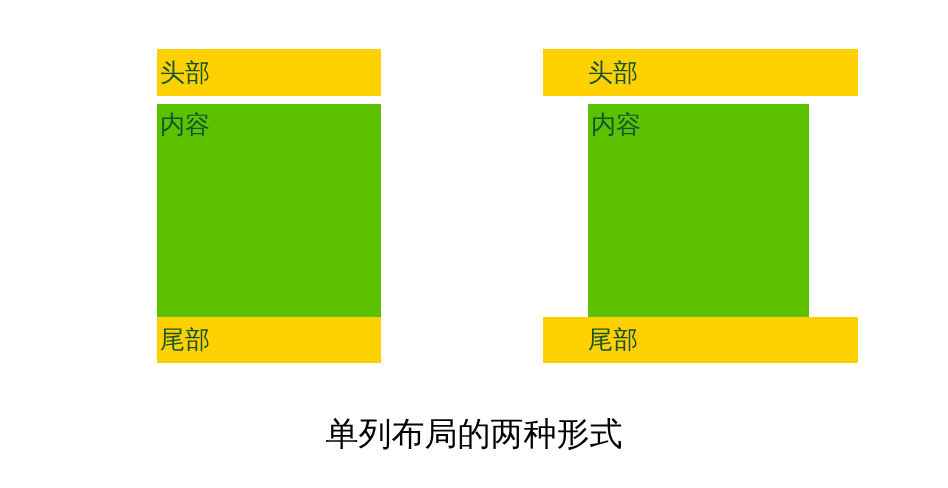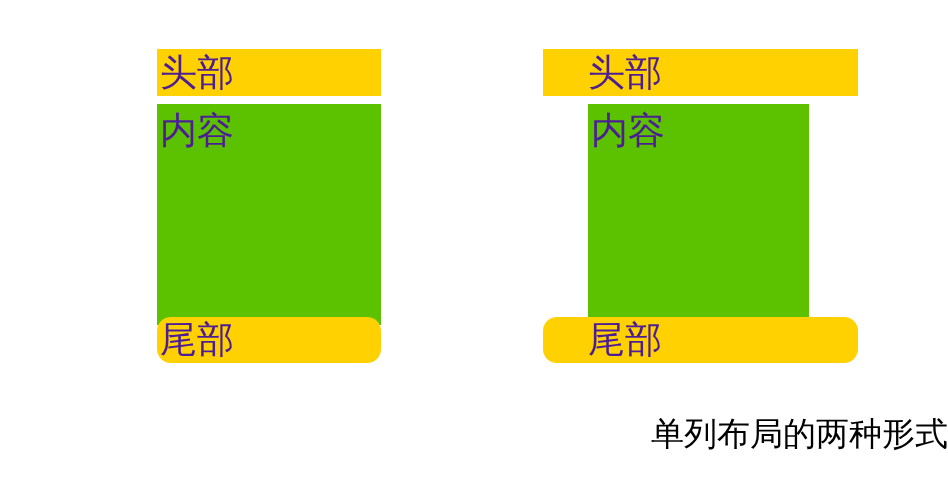--- a/index.html
+++ b/index.html
@@ -29,28 +29,28 @@
     box-sizing: border-box;
     color: #000000;
     font-size: 31px;
     line-height: 1;
     white-space: nowrap;
   }
   .block-label {
     position: absolute;
     top: 50%;
     transform: translateY(-52%);
-    font-size: 37px;
+    font-size: 25px;
     line-height: 1;
-    color: #4c1d95;
+    color: #14532d;
     white-space: nowrap;
   }
 
   .bar-header  { background: #ffd100; }
-  .bar-footer  { background: #ffd100; border-radius: 14px; }
+  .bar-footer  { background: #ffd100; }
   .bar-content { background: #5cc200; margin-top: 8px; }
 
   
   #diagram-a { position: absolute; left: 0; top: 0; width: 474px; height: 400px; }
 
   #a-header  { left: 157px; top: 49px;  width: 224px; height: 47px; }
   #a-content { left: 157px; top: 96px;  width: 224px; height: 221px; }
   #a-footer  { left: 157px; top: 317px; width: 224px; height: 46px; }
 
   #a-header  .block-label { left: 3px; }
@@ -67,21 +67,21 @@
   #b-header  .block-label { left: 45px; }
   #b-content .block-label { top: 0; transform: none; left: 3px; padding-top: 8px; }
   #b-footer  .block-label { left: 45px; }
 
   
   #caption {
     position: absolute;
     left: 0;
     top: 414px;
     width: 948px;
-    text-align: right;
+    text-align: center;
     font-size: 33px;
     line-height: 1.2;
     color: #000000;
     letter-spacing: 0px;
   }
 </style>
 </head>
 <body>
 
 <div class="canvas">

